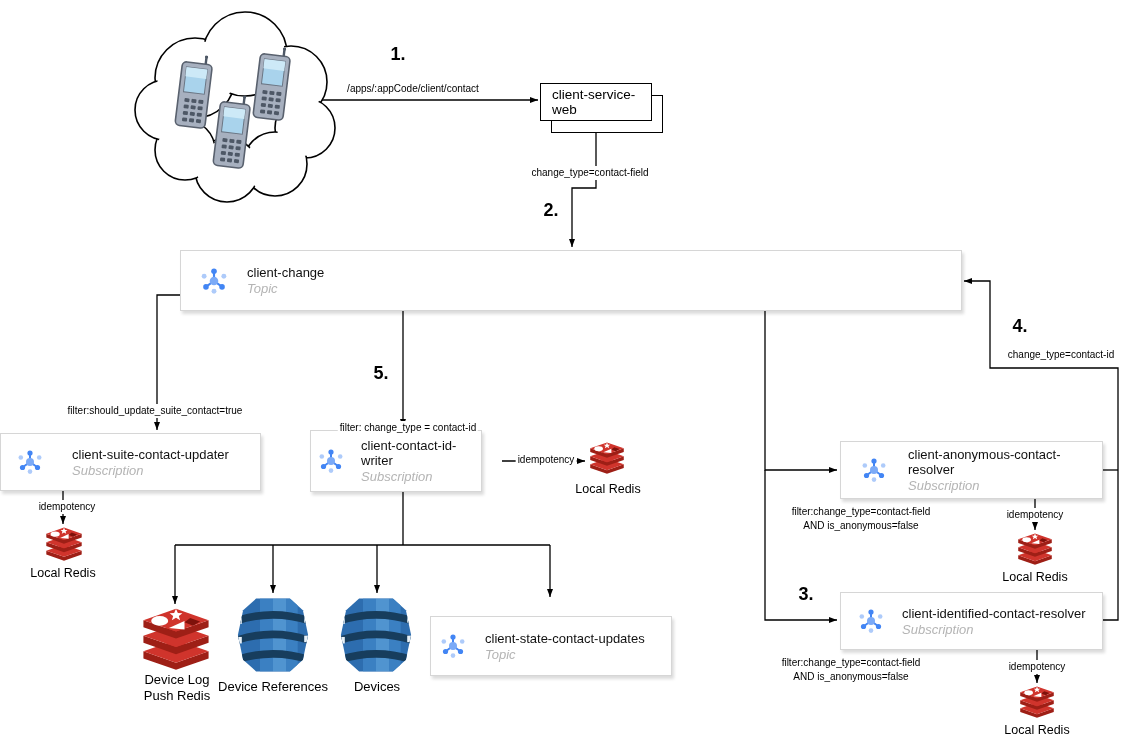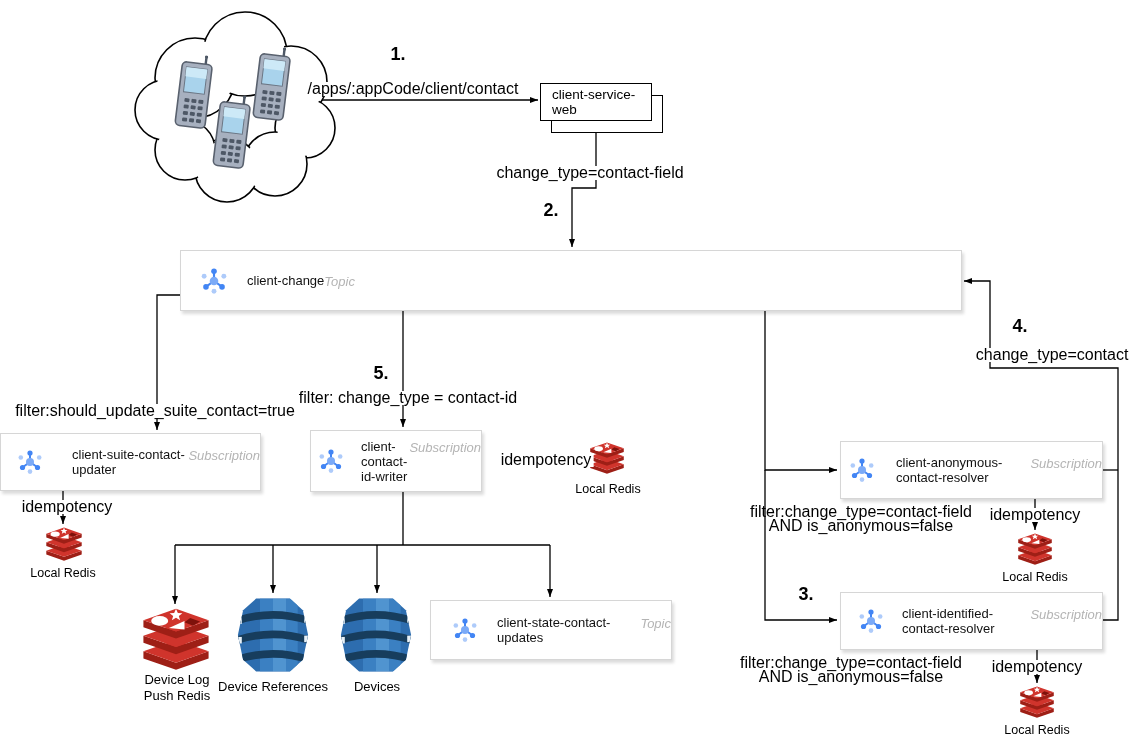--- a/index.html
+++ b/index.html
@@ -7,30 +7,30 @@
     position:relative;width:1129px;height:742px;background:#ffffff;
     font-family:"Liberation Sans", sans-serif;color:#000;overflow:hidden;
   }
   svg.overlay{position:absolute;left:0;top:0;width:1129px;height:742px;pointer-events:none;}
   .node{
     position:absolute;background:#fff;border:1px solid #d6d6d6;
     box-shadow:2px 3px 3px rgba(0,0,0,0.14);
     display:flex;align-items:center;box-sizing:border-box;
   }
   .node .nicon{flex:0 0 auto;display:flex;align-items:center;}
-  .node .ntxt{display:flex;flex-direction:row;line-height:15px;}
+  .node .ntxt{display:flex;flex-direction:column;line-height:15px;}
   .node .nname{font-size:13px;color:#111;}
   .node .ntype{font-size:13px;color:#b4b4b4;margin-top:1px;font-style:italic;}
   .svcbox{
     position:absolute;background:#fff;border:1.5px solid #000;box-sizing:border-box;
     display:flex;align-items:center;justify-content:center;font-size:13.5px;padding-left:11px;
   }
   .lbl{
     position:absolute;transform:translateX(-50%);white-space:nowrap;
-    font-size:16px;line-height:14px;background:#fff;padding:0 2px;text-align:center;
+    font-size:10px;line-height:14px;background:#fff;padding:0 2px;text-align:center;
   }
   .lbl.plain{background:transparent;}
   .dslbl{
     position:absolute;transform:translateX(-50%);white-space:nowrap;
     font-size:13px;line-height:16px;text-align:left;
   }
   .step{
     position:absolute;transform:translateX(-50%);font-size:18px;font-weight:bold;
     white-space:nowrap;
   }
@@ -205,21 +205,21 @@
       <svg width="28" height="28">
           <use href="#sym-pubsub"></use>
         </svg>
     </span>
     <div class="ntxt" style="margin-left:16px">
       <div class="nname">client-contact-id-writer</div>
       <div class="ntype">Subscription</div>
     </div>
   </div>
 
-  <div class="node" style="left:840px;top:441px;width:263px;height:58px;padding-left:7px">
+  <div class="node" style="left:840px;top:441px;width:263px;height:58px;padding-left:19px">
     <span class="nicon">
       <svg width="28" height="28">
           <use href="#sym-pubsub"></use>
         </svg>
     </span>
     <div class="ntxt" style="margin-left:20px">
       <div class="nname">client-anonymous-contact-resolver</div>
       <div class="ntype">Subscription</div>
     </div>
   </div>
@@ -229,21 +229,21 @@
       <svg width="28" height="28">
           <use href="#sym-pubsub"></use>
         </svg>
     </span>
     <div class="ntxt" style="margin-left:17px">
       <div class="nname">client-identified-contact-resolver</div>
       <div class="ntype">Subscription</div>
     </div>
   </div>
 
-  <div class="node" style="left:430px;top:600px;width:242px;height:60px;padding-left:20px">
+  <div class="node" style="left:430px;top:616px;width:242px;height:60px;padding-left:8px">
     <span class="nicon">
       <svg width="28" height="28">
           <use href="#sym-pubsub"></use>
         </svg>
     </span>
     <div class="ntxt" style="margin-left:18px">
       <div class="nname">client-state-contact-updates</div>
       <div class="ntype">Topic</div>
     </div>
   </div>
@@ -273,21 +273,21 @@
   <div class="step" style="left:398px;top:44px">1.</div>
   <div class="step" style="left:551px;top:200px">2.</div>
   <div class="step" style="left:806px;top:584px">3.</div>
   <div class="step" style="left:1020px;top:316px">4.</div>
   <div class="step" style="left:381px;top:363px">5.</div>
 
   <div class="lbl" style="left:413px;top:82px">/apps/:appCode/client/contact</div>
   <div class="lbl" style="left:590px;top:166px">change_type=contact-field</div>
   <div class="lbl" style="left:1061px;top:348px">change_type=contact-id</div>
   <div class="lbl" style="left:155px;top:404px">filter:should_update_suite_contact=true</div>
-  <div class="lbl" style="left:408px;top:391px">filter: change_type = contact-id</div>
+  <div class="lbl" style="left:408px;top:421px">filter: change_type = contact-id</div>
   <div class="lbl" style="left:546px;top:453px">idempotency</div>
   <div class="lbl" style="left:67px;top:500px">idempotency</div>
   <div class="lbl" style="left:1035px;top:508px">idempotency</div>
   <div class="lbl" style="left:1037px;top:660px">idempotency</div>
   <div class="lbl plain" style="left:861px;top:505px">filter:change_type=contact-field</div>
   <div class="lbl plain" style="left:861px;top:519px">AND is_anonymous=false</div>
   <div class="lbl plain" style="left:851px;top:656px">filter:change_type=contact-field</div>
   <div class="lbl plain" style="left:851px;top:670px">AND is_anonymous=false</div>
 
   <div class="dslbl" style="left:63px;top:565px;font-size:12.5px">Local Redis</div>

